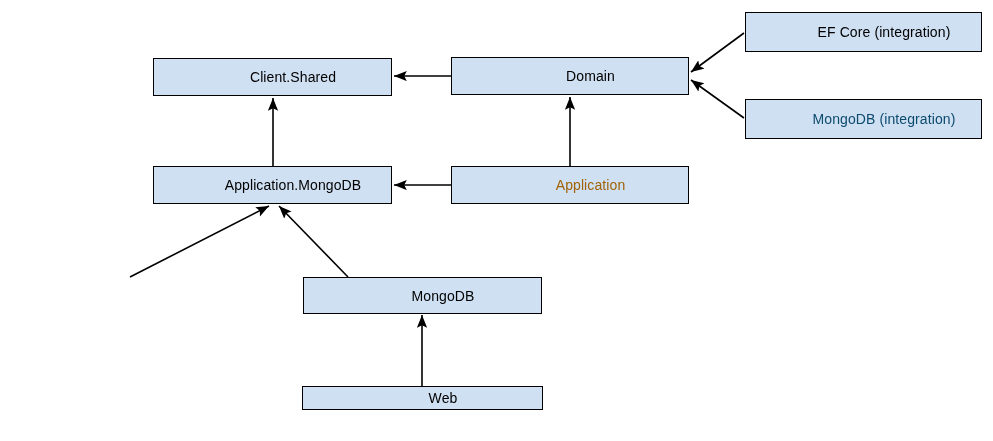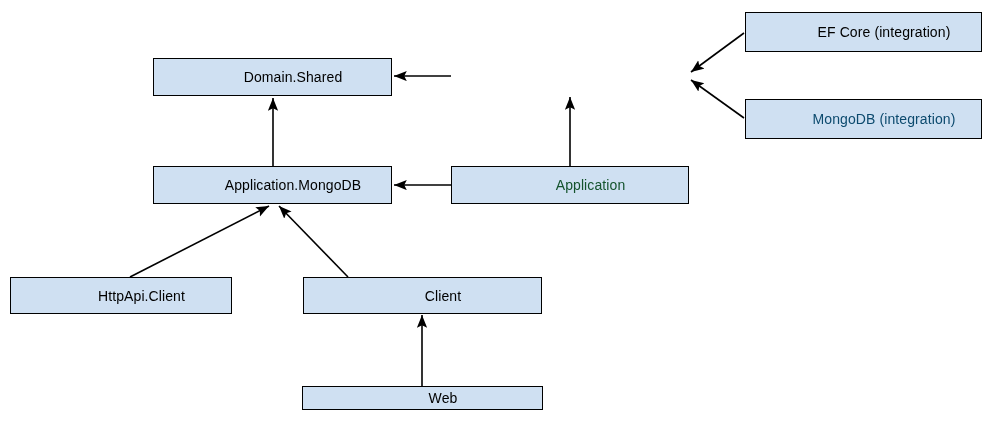--- a/index.html
+++ b/index.html
@@ -59,45 +59,45 @@
         <line x1="273" y1="166" x2="273" y2="98" stroke="#000000" marker-end="url(#arrowhead)"></line>
         <line x1="570" y1="166" x2="570" y2="97" stroke="#000000" marker-end="url(#arrowhead)"></line>
         <line x1="451" y1="185" x2="394" y2="185" stroke="#000000" marker-end="url(#arrowhead)"></line>
         <line x1="130" y1="277" x2="269" y2="206" stroke="#000000" marker-end="url(#arrowhead)"></line>
         <line x1="348" y1="277" x2="279" y2="206" stroke="#000000" marker-end="url(#arrowhead)"></line>
         <line x1="422" y1="386" x2="422" y2="315" stroke="#000000" marker-end="url(#arrowhead)"></line>
       </g>
   </svg>
 
   <div class="node" style="left: 153px; top: 58px; width: 239px; height: 38px; background: rgb(207, 224, 242); border-color: rgb(0, 0, 0); color: rgb(0, 0, 0);">
-    <span class="node-label">Domain.Shared</span>
+    <span class="node-label">Client.Shared</span>
   </div>
 
+  <div class="node" style="left: 451px; top: 57px; width: 238px; height: 38px; background: rgb(207, 224, 242); border-color: rgb(0, 0, 0); color: rgb(0, 0, 0);">
+    <span class="node-label">Domain</span>
+  </div>
 
   <div class="node" style="left: 745px; top: 12px; width: 237px; height: 40px; background: rgb(207, 224, 242); border-color: rgb(0, 0, 0); color: rgb(0, 0, 0);">
     <span class="node-label">EF Core (integration)</span>
   </div>
 
   <div class="node" style="left: 745px; top: 99px; width: 237px; height: 40px; background: rgb(207, 224, 242); border-color: rgb(0, 0, 0); color: #0c4a6e;">
     <span class="node-label">MongoDB (integration)</span>
   </div>
 
   <div class="node" style="left: 153px; top: 166px; width: 239px; height: 38px; background: rgb(207, 224, 242); border-color: rgb(0, 0, 0); color: rgb(0, 0, 0);">
     <span class="node-label">Application.MongoDB</span>
   </div>
 
-  <div class="node" style="left: 451px; top: 166px; width: 238px; height: 38px; background: rgb(207, 224, 242); border-color: rgb(0, 0, 0); color: #14532d;">
+  <div class="node" style="left: 451px; top: 166px; width: 238px; height: 38px; background: rgb(207, 224, 242); border-color: rgb(0, 0, 0); color: #a16207;">
     <span class="node-label">Application</span>
   </div>
 
-  <div class="node" style="left: 10px; top: 277px; width: 222px; height: 37px; background: rgb(207, 224, 242); border-color: rgb(0, 0, 0); color: rgb(0, 0, 0);">
-    <span class="node-label">HttpApi.Client</span>
-  </div>
 
   <div class="node" style="left: 303px; top: 277px; width: 239px; height: 37px; background: rgb(207, 224, 242); border-color: rgb(0, 0, 0); color: rgb(0, 0, 0);">
-    <span class="node-label">Client</span>
+    <span class="node-label">MongoDB</span>
   </div>
 
   <div class="node" style="left: 302px; top: 386px; width: 241px; height: 24px; background: rgb(207, 224, 242); border-color: rgb(0, 0, 0); color: rgb(0, 0, 0);">
     <span class="node-label">Web</span>
   </div>
 
 </div>
 
 </body></html>

